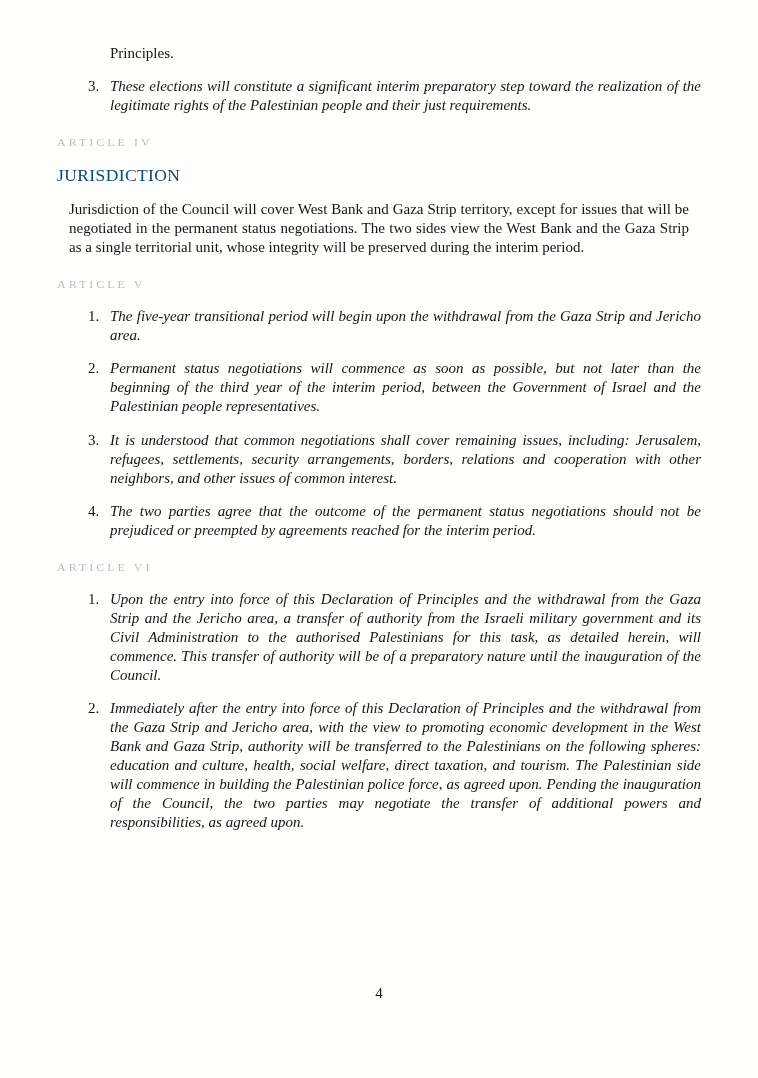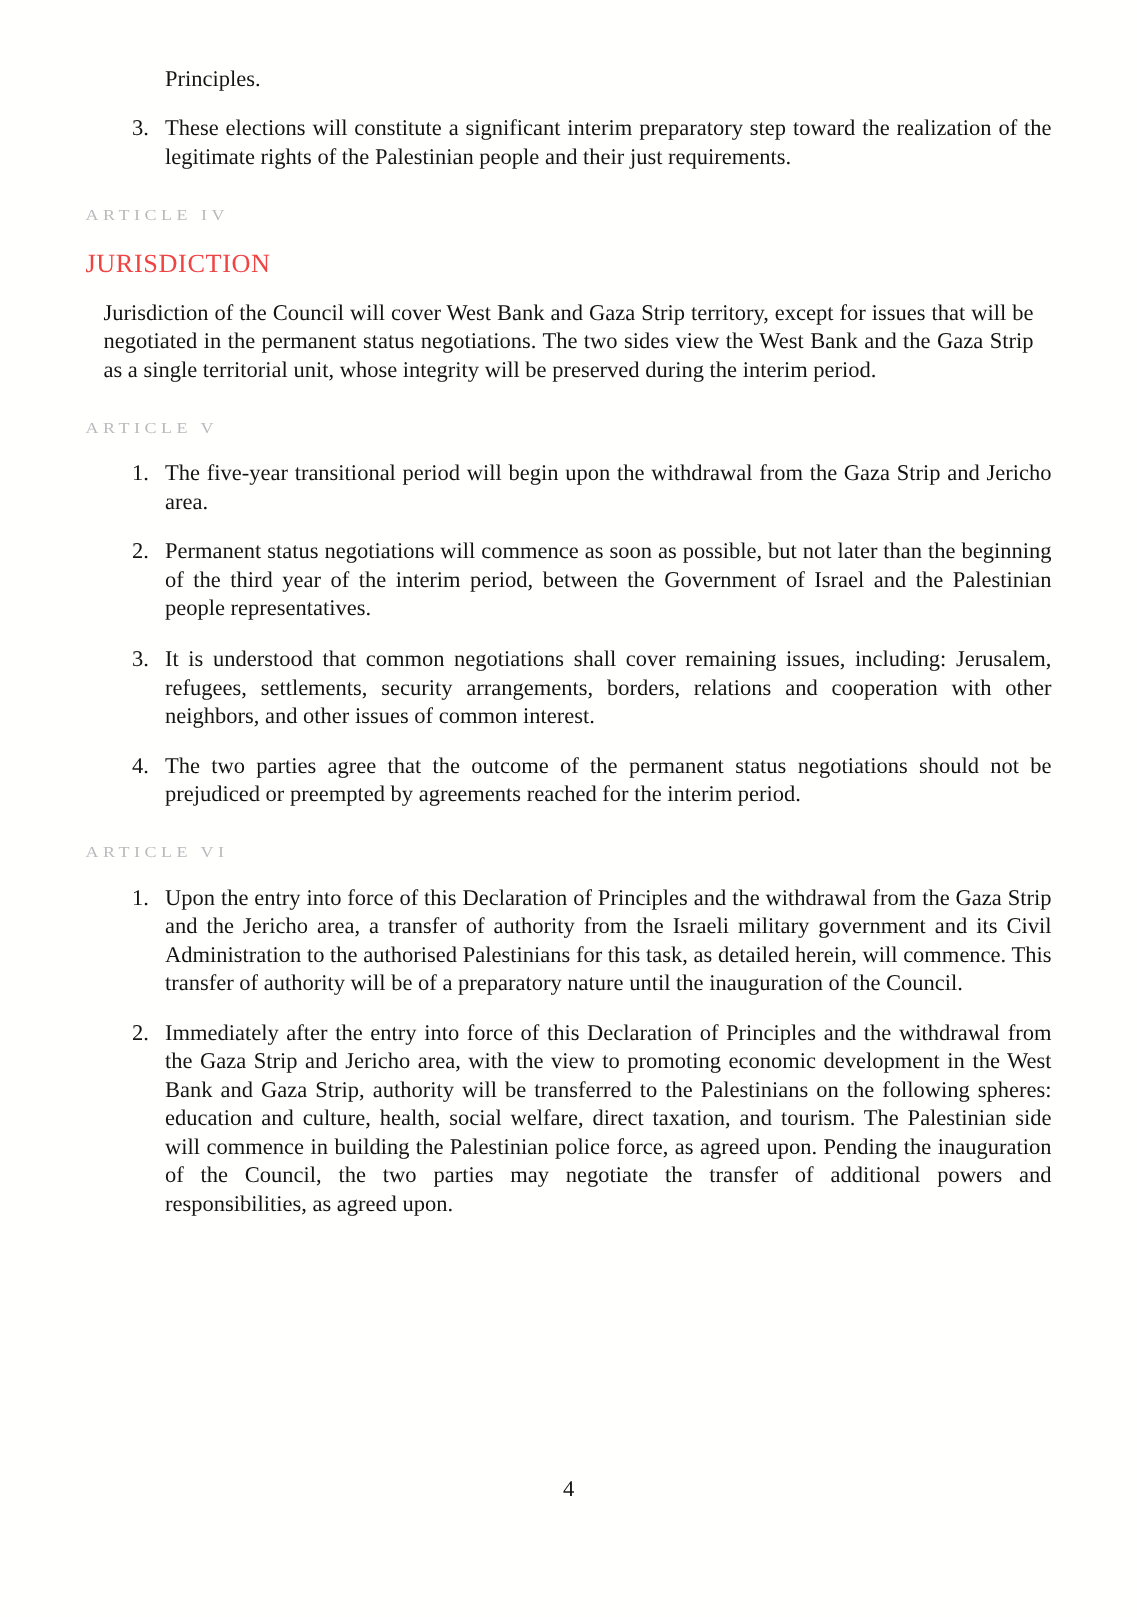--- a/index.html
+++ b/index.html
@@ -36,39 +36,40 @@
     flex: 0 0 22px;
     width: 22px;
     font-size: 15px;
     line-height: 1.27;
   }
   .li-text {
     flex: 1;
     font-size: 15px;
     line-height: 1.27;
     text-align: justify;
+    font-style: italic;
   }
   .article-marker {
     margin-top: 21px;
     height: 15px;
     font-size: 12px;
     letter-spacing: 3px;
     color: #4a4a55;
     opacity: 0.38;
     filter: blur(0.4px);
     transform: scaleY(0.85);
     transform-origin: left center;
     white-space: nowrap;
   }
   h2.section-heading {
     margin: 14px 0 14px 0;
     font-size: 17.5px;
     font-weight: 400;
     letter-spacing: 0.4px;
-    color: #ef4444;
+    color: #0c4a6e;
   }
   .section-par {
     margin: 12px;
     font-size: 15px;
     line-height: 1.27;
     text-align: justify;
   }
   .page-number {
     position: absolute;
     bottom: 76px;

